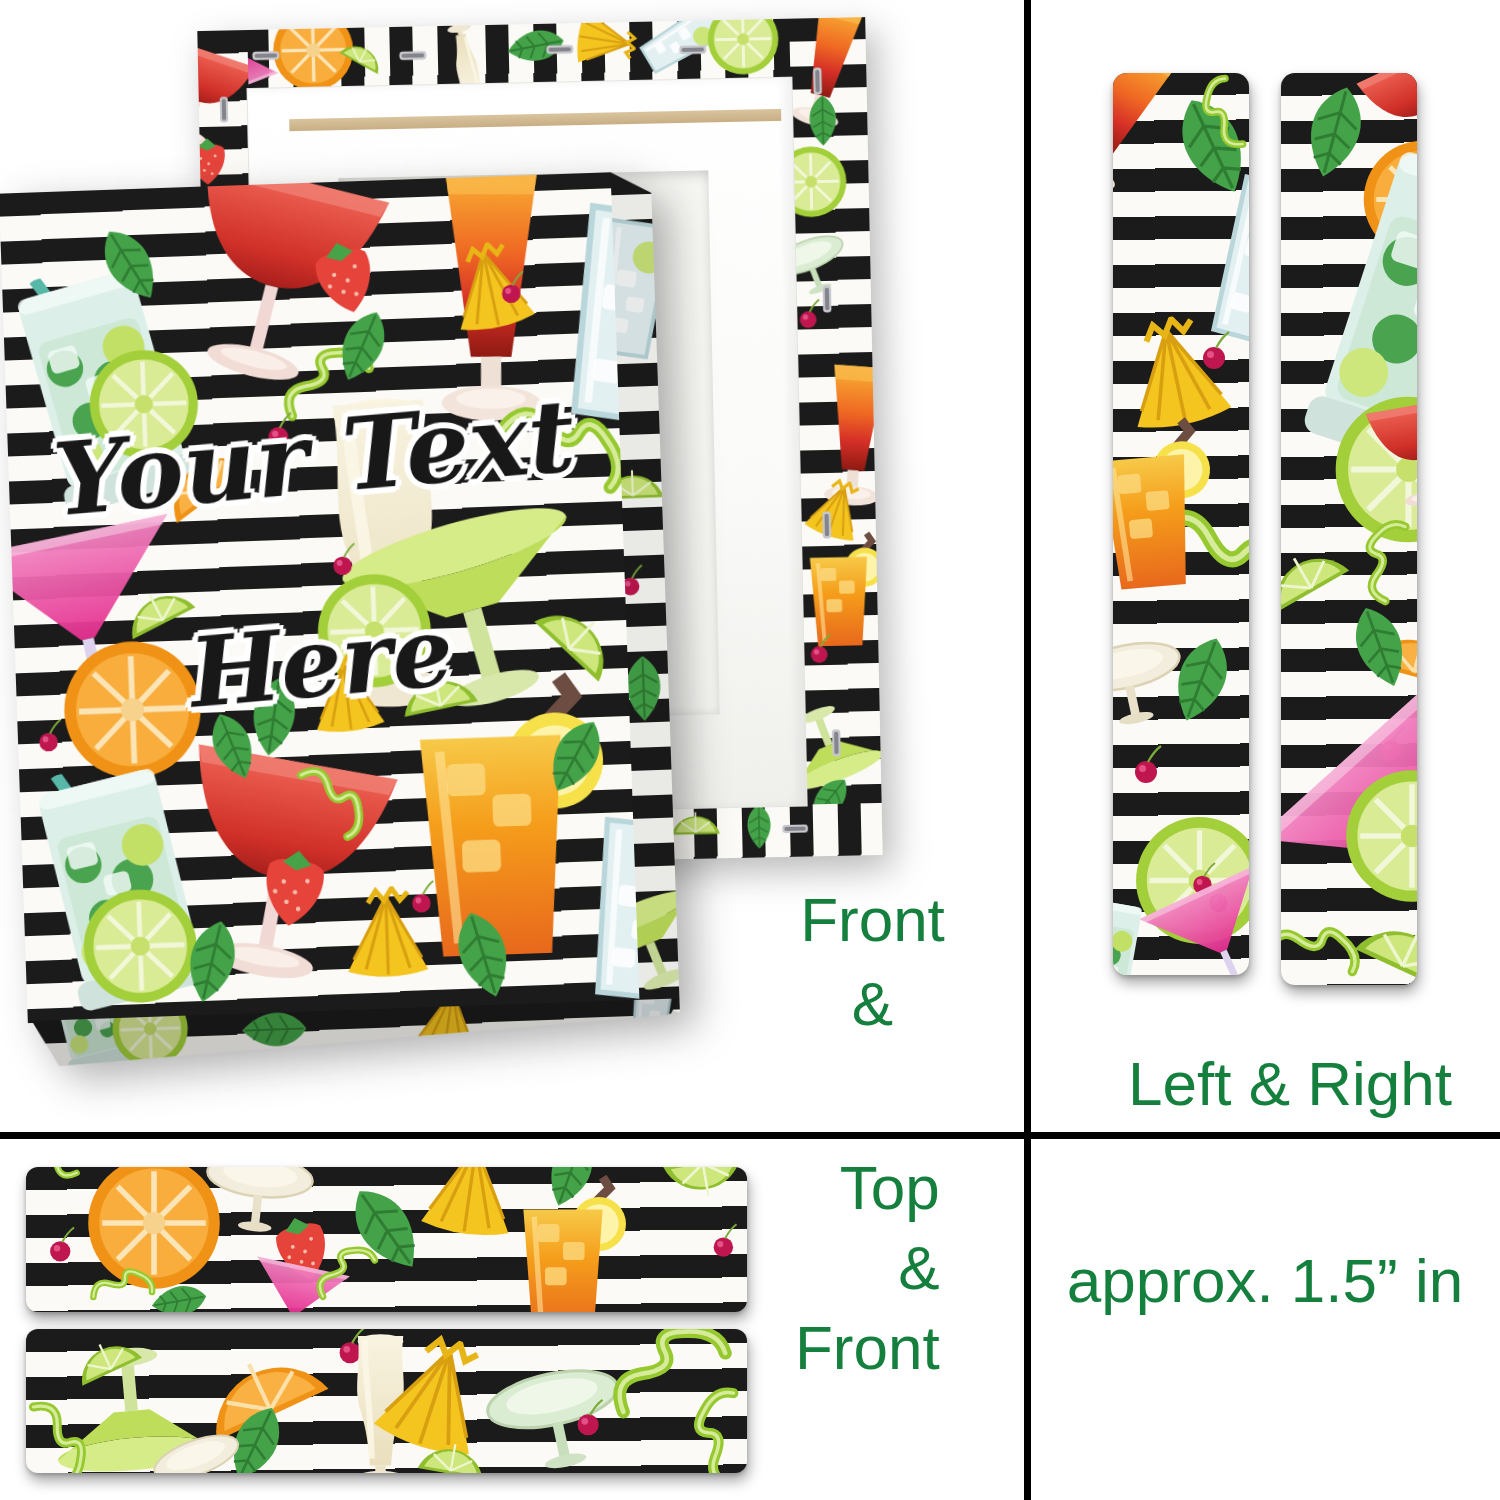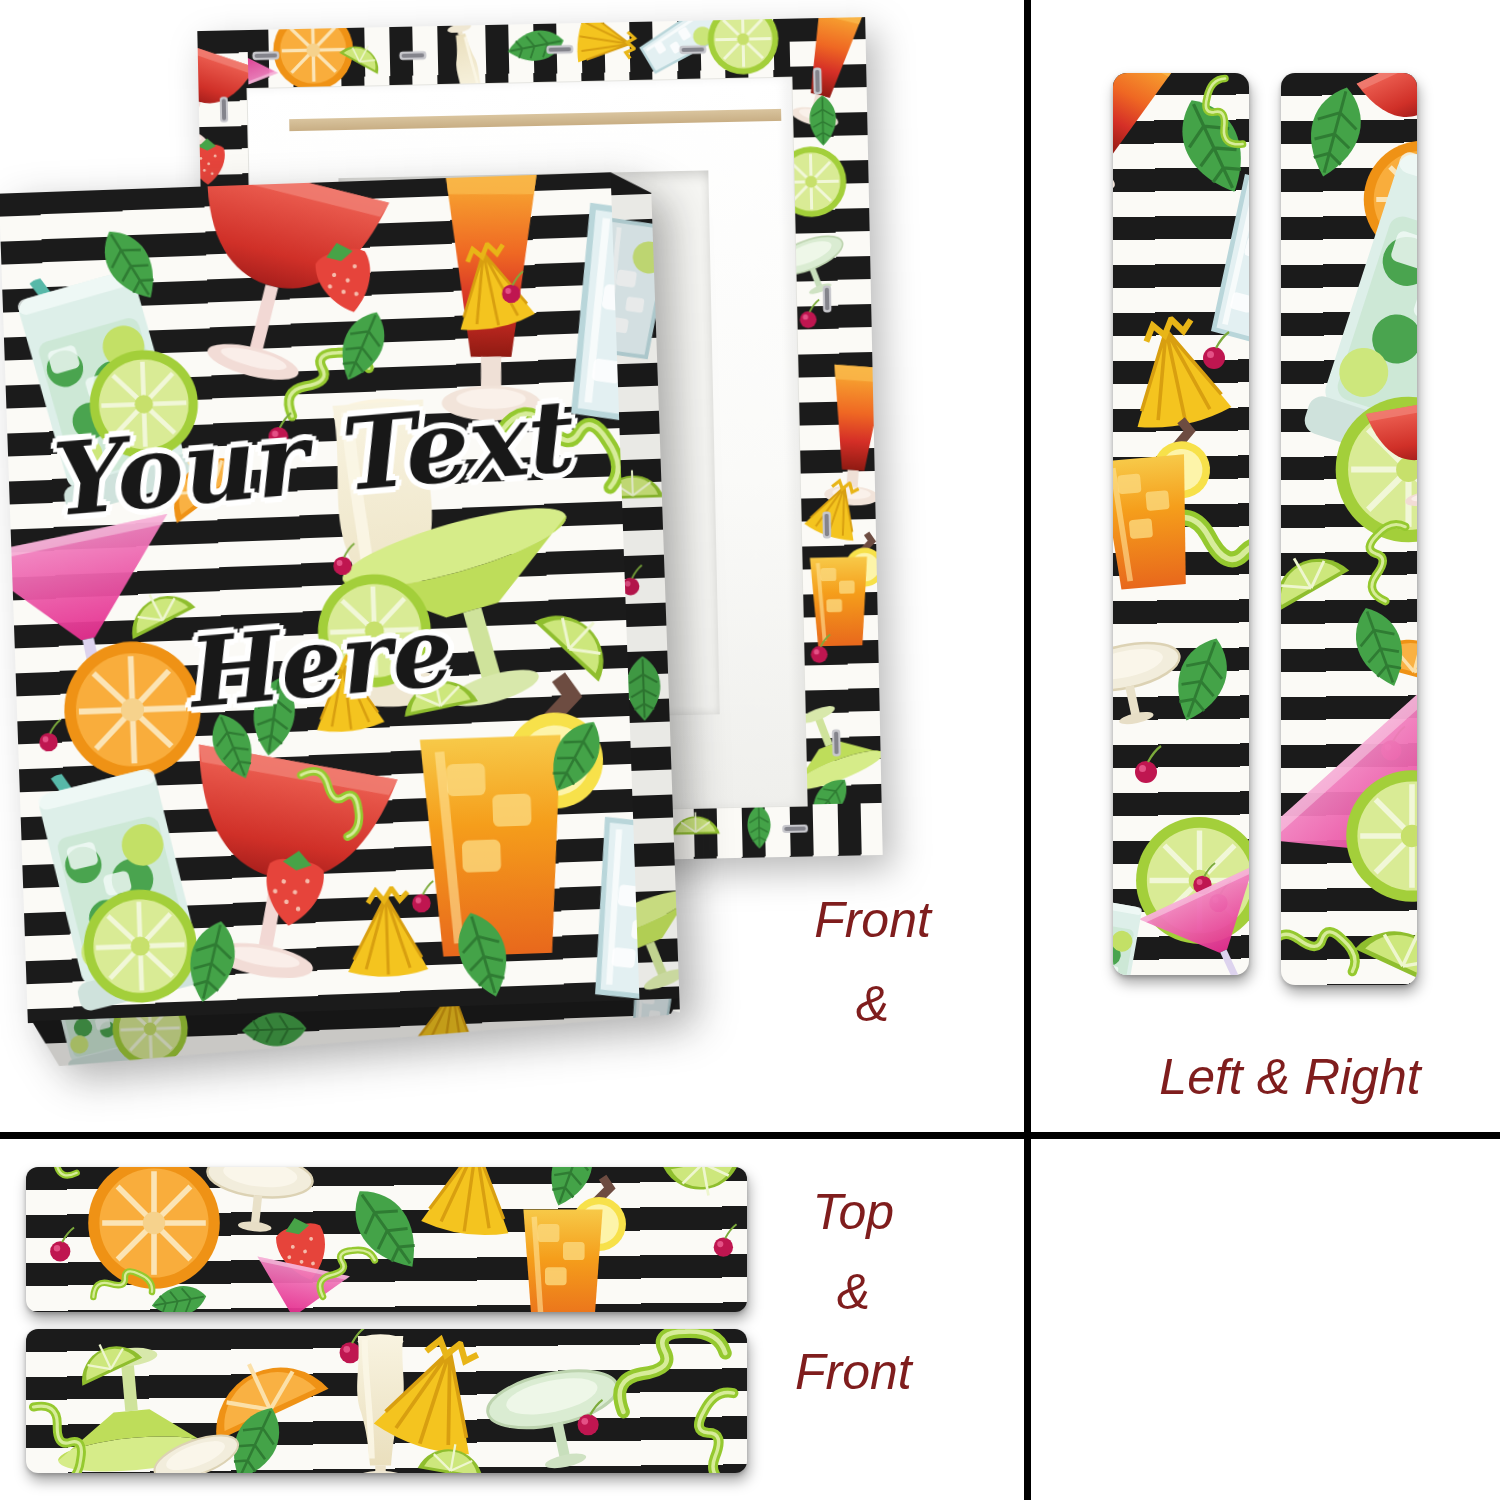--- a/index.html
+++ b/index.html
@@ -71,24 +71,24 @@
   .side-strip{position:absolute;overflow:hidden;border-radius:14px;
     box-shadow:2px 8px 14px rgba(0,0,0,.35), 0 2px 4px rgba(0,0,0,.2);}
   .strip-left{left:1113px;top:73px;width:136px;height:902px;}
   .strip-right{left:1281px;top:73px;width:136px;height:912px;}
   .edge-strip{position:absolute;overflow:hidden;border-radius:12px;
     box-shadow:2px 8px 14px rgba(0,0,0,.35), 0 2px 4px rgba(0,0,0,.2);}
   .strip-top{left:26px;top:1167px;width:721px;height:145px;}
   .strip-bottom{left:26px;top:1329px;width:721px;height:144px;}
 
   
-  .label{position:absolute;font-size:50px;color:#7f1d1d;font-style:italic;}
+  .label{position:absolute;font-size:62px;color:#15803d;}
   .label-front-back{left:765px;top:878px;width:215px;text-align:center;line-height:84px;}
   .label-left-right{left:1060px;top:1048px;width:460px;text-align:center;}
-  .label-top-bottom{left:795px;top:1172px;text-align:center;line-height:80px;}
+  .label-top-bottom{left:795px;top:1148px;text-align:right;line-height:80px;}
   .label-note{left:1035px;top:1240px;width:460px;text-align:center;line-height:82px;}
 
   .defs-holder{position:absolute;width:0;height:0;overflow:hidden;}
 </style>
 </head>
 <body>
 
 <div class="stage">
 
   <svg class="defs-holder" aria-hidden="true">
@@ -801,16 +801,17 @@
       </div>
     <div class="label label-top-bottom">
       <div>Top</div>
       <div>&amp;</div>
       <div>Front</div>
     </div>
   </section>
 
   <section>
     <div class="label label-note">
+      <div>approx. 1.5” in</div>
     </div>
   </section>
 
 </div>
 
 </body></html>

